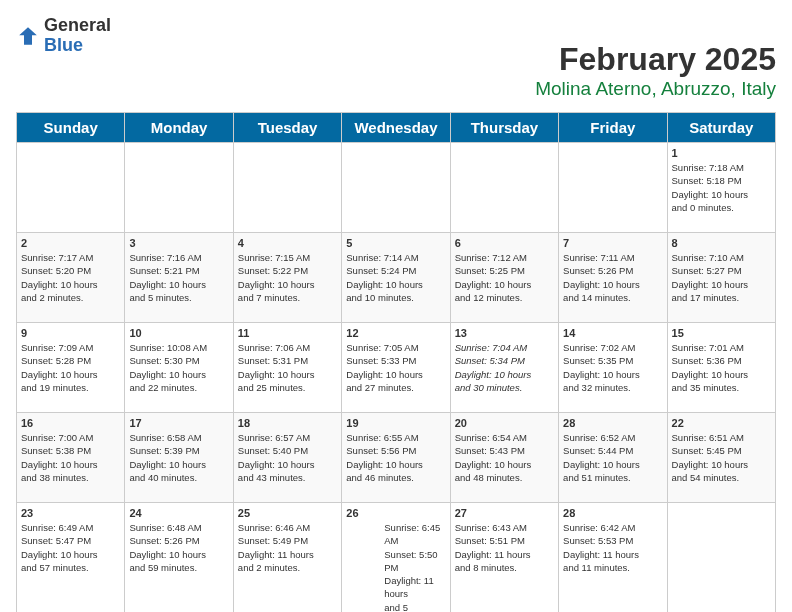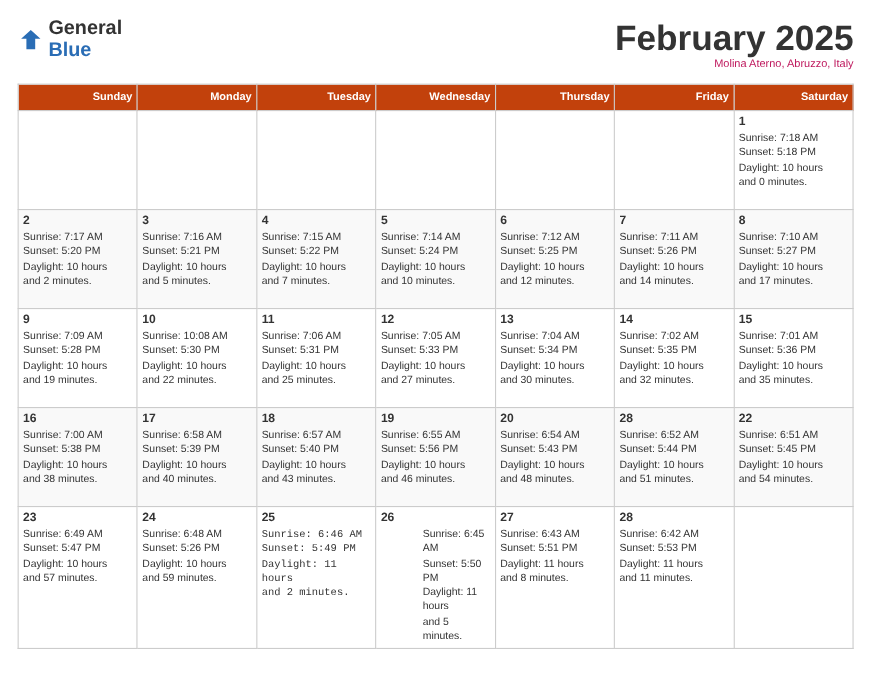--- a/index.html
+++ b/index.html
@@ -25,43 +25,43 @@
       font-size: 18px;
       font-weight: bold;
       line-height: 1.1;
     }
     .logo-general { color: #333; }
     .logo-blue { color: #2a6db5; }
     .logo-icon {
       width: 24px;
       height: 24px;
     }
-    .title-block { text-align: right; }
+    .title-block { text-align: right; margin-top: 25px; }
     .calendar-title {
       font-size: 32px;
       font-weight: bold;
       color: #333;
     }
     .calendar-subtitle {
-      font-size: 10px;
-      color: #be185d;
+      font-size: 19px;
+      color: #15803d;
       text-align: right;
     }
     table {
       width: 100%;
       border-collapse: collapse;
       table-layout: fixed;
     }
     thead tr th {
-      background-color: #c2410c;
+      background-color: #0369a1;
       color: #fff;
-      font-size: 10px;
+      font-size: 15px;
       font-weight: bold;
       padding: 6px 4px;
-      text-align: right;
+      text-align: center;
       border: 1px solid #ccc;
     }
     tbody tr td {
       border: 1px solid #ccc;
       vertical-align: top;
       padding: 4px;
       height: 90px;
       font-size: 10px;
       color: #333;
       background: #fff;
@@ -204,21 +204,21 @@
         </td>
         <td>
           <span class="day-num">12</span>
           <div class="day-info" style="white-space: pre-line;">Sunrise: 7:05 AM
 Sunset: 5:33 PM
 Daylight: 10 hours
 and 27 minutes.</div>
         </td>
         <td>
           <span class="day-num">13</span>
-          <div class="day-info" style="white-space: pre-line;">Sunrise: 7:04 AM
+          <div class="day-info" style="white-space: pre-line; font-style: italic;">Sunrise: 7:04 AM
 Sunset: 5:34 PM
 Daylight: 10 hours
 and 30 minutes.</div>
         </td>
         <td>
           <span class="day-num">14</span>
           <div class="day-info" style="white-space: pre-line;">Sunrise: 7:02 AM
 Sunset: 5:35 PM
 Daylight: 10 hours
 and 32 minutes.</div>
@@ -292,21 +292,21 @@
         </td>
         <td>
           <span class="day-num">24</span>
           <div class="day-info" style="white-space: pre-line;">Sunrise: 6:48 AM
 Sunset: 5:26 PM
 Daylight: 10 hours
 and 59 minutes.</div>
         </td>
         <td>
           <span class="day-num">25</span>
-          <div class="day-info" style="white-space: pre-line; font-family: Liberation Mono, monospace;">Sunrise: 6:46 AM
+          <div class="day-info" style="white-space: pre-line;">Sunrise: 6:46 AM
 Sunset: 5:49 PM
 Daylight: 11 hours
 and 2 minutes.</div>
         </td>
         <td>
           <span class="day-num">26</span>
           <div class="day-info" style="white-space: pre-line; margin-left: 38px;">Sunrise: 6:45 AM
 Sunset: 5:50 PM
 Daylight: 11 hours
 and 5 minutes.</div>

